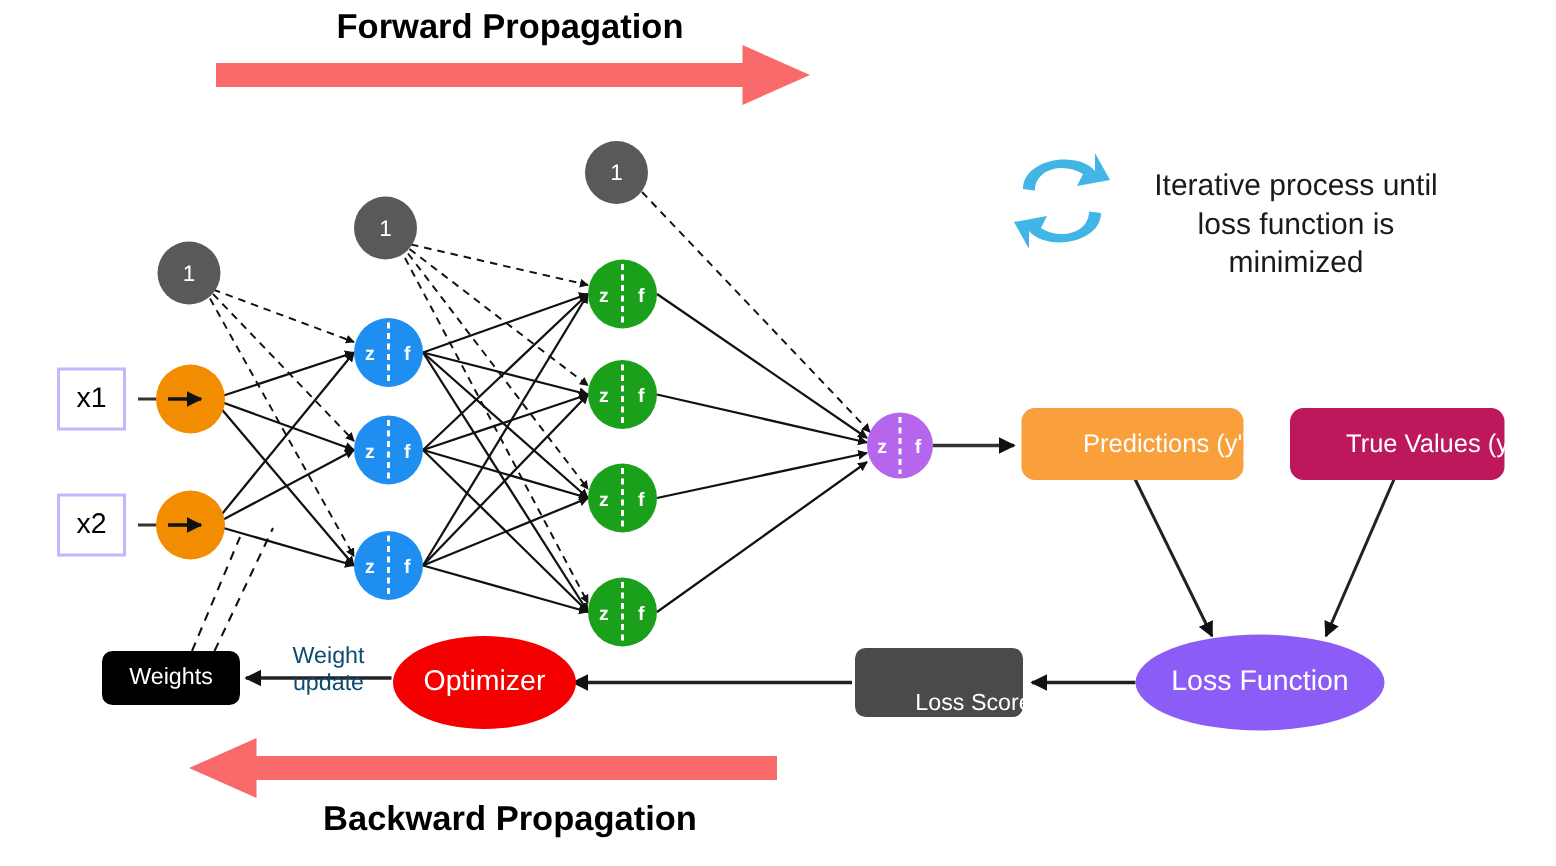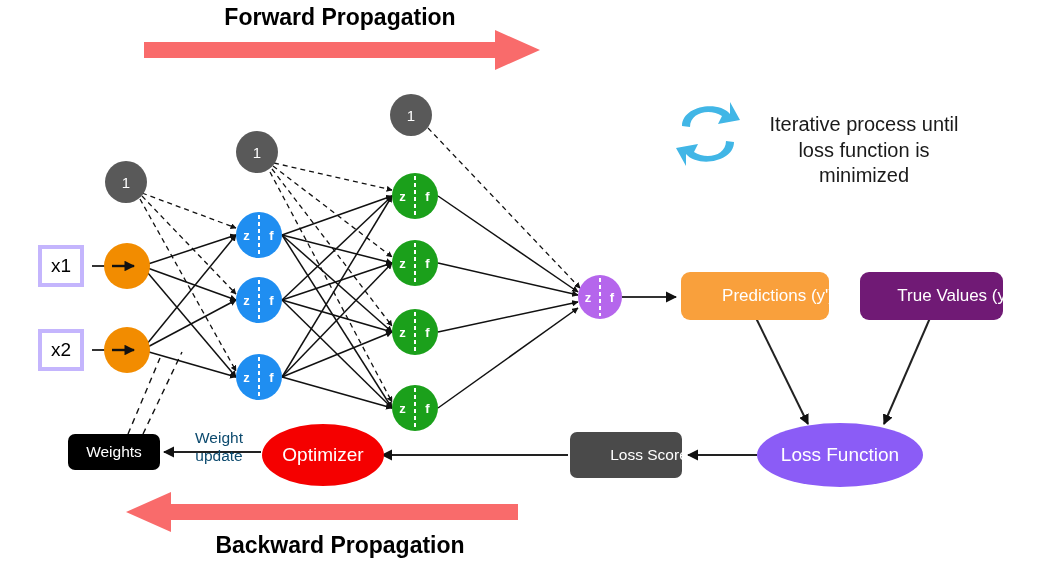--- a/index.html
+++ b/index.html
@@ -81,21 +81,21 @@
   }
   .orange-node { background: #F28C00; }
   .blue-node   { background: #1F8EF1; }
   .green-node  { background: #1BA01B; }
   .purple-node { background: #B566EC; }
 
   
   .input-box {
     position: absolute;
     background: #ffffff;
-    border: 4px solid #c4b5fd;
+    border: 2px solid #c4b5fd;
     box-sizing: border-box;
     display: flex;
     align-items: center;
     justify-content: center;
     font-size: 19px;
     color: #000000;
   }
 
   
   .pill-box {
@@ -104,21 +104,21 @@
     box-sizing: border-box;
     display: flex;
     align-items: center;
     justify-content: center;
     color: #ffffff;
     font-size: 17px;
     white-space: nowrap;
     padding-left: 46px;
   }
   .pill-orange { background: #F9A03C; }
-  .pill-green  { background: #701a75; align-items: center; }
+  .pill-green  { background: #be185d; align-items: center; }
   .pill-darkgray { background: #4a4a4a; border-radius: 7px; font-size: 15.5px; }
   .box-black {
     position: absolute;
     background: #000000;
     border-radius: 7px;
     box-sizing: border-box;
     display: flex;
     align-items: center;
     justify-content: center;
     color: #ffffff;
@@ -334,21 +334,21 @@
     <span>Predictions (y')</span>
   </div>
   <div class="pill-box pill-green" style="left:860px; top:272px; width:143px; height:48px;">
     <span>True Values (y)</span>
   </div>
 
   <div class="ellipse ellipse-blue" style="left:757px; top:423px; width:166px; height:64px;">
     <span>Loss Function</span>
   </div>
 
-  <div class="pill-box pill-darkgray" style="left:570px; top:432px; width:112px; height:46px;">
+  <div class="pill-box pill-darkgray" style="left:570px; top:432px; width:112px; height:46px;align-items:flex-end;">
     <span>Loss Score</span>
   </div>
 
   <div class="ellipse ellipse-red" style="left:262px; top:424px; width:122px; height:62px;">
     <span>Optimizer</span>
   </div>
 
   <div class="weight-update-label" style="left:173px; top:429px; width:92px;">Weight
 update</div>
 

